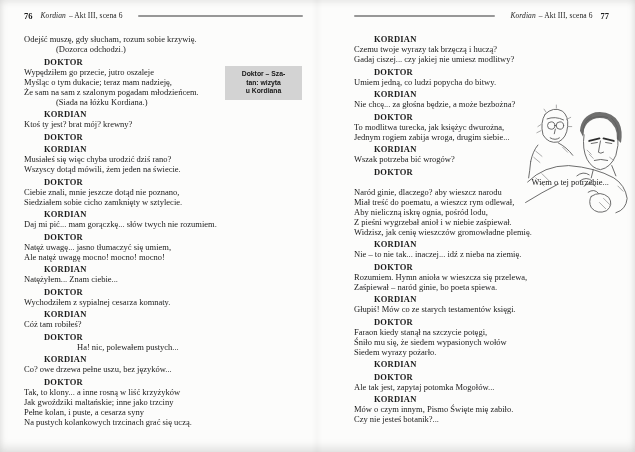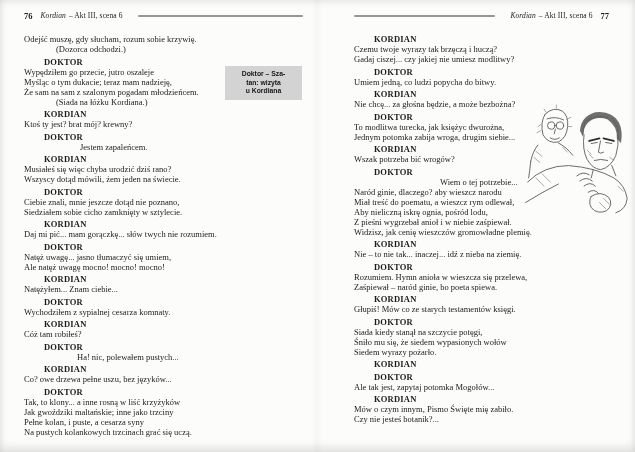--- a/index.html
+++ b/index.html
@@ -73,21 +73,20 @@
         <div class="verse">Odejść muszę, gdy słucham, rozum sobie krzywię.</div>
         <div class="stage">(Dozorca odchodzi.)</div>
         <div class="speaker">DOKTOR</div>
         <div class="verse">Wypędziłem go przecie, jutro oszaleje</div>
         <div class="verse">Myśląc o tym dukacie; teraz mam nadzieję,</div>
         <div class="verse">Że sam na sam z szalonym pogadam młodzieńcem.</div>
         <div class="stage">(Siada na łóżku Kordiana.)</div>
         <div class="speaker">KORDIAN</div>
         <div class="verse">Ktoś ty jest? brat mój? krewny?</div>
         <div class="speaker">DOKTOR</div>
-        <div class="verse cont" style="padding-left: 56px;">Jestem zapaleńcem.</div>
         <div class="speaker">KORDIAN</div>
         <div class="verse">Musiałeś się więc chyba urodzić dziś rano?</div>
         <div class="verse">Wszyscy dotąd mówili, żem jeden na świecie.</div>
         <div class="speaker">DOKTOR</div>
         <div class="verse">Ciebie znali, mnie jeszcze dotąd nie poznano,</div>
         <div class="verse">Siedziałem sobie cicho zamknięty w sztylecie.</div>
         <div class="speaker">KORDIAN</div>
         <div class="verse">Daj mi pić... mam gorączkę... słów twych nie rozumiem.</div>
         <div class="speaker">DOKTOR</div>
         <div class="verse">Natęż uwagę... jasno tłumaczyć się umiem,</div>
@@ -126,39 +125,39 @@
     <div class="content" id="content-right">
         <div class="speaker">KORDIAN</div>
         <div class="verse">Czemu twoje wyrazy tak brzęczą i huczą?</div>
         <div class="verse">Gadaj ciszej... czy jakiej nie umiesz modlitwy?</div>
         <div class="speaker">DOKTOR</div>
         <div class="verse">Umiem jedną, co ludzi popycha do bitwy.</div>
         <div class="speaker">KORDIAN</div>
         <div class="verse">Nie chcę... za głośna będzie, a może bezbożna?</div>
         <div class="speaker">DOKTOR</div>
         <div class="verse">To modlitwa turecka, jak księżyc dwurożna,</div>
-        <div class="verse">Jednym potomka zabija wroga, drugim siebie...</div>
+        <div class="verse">Jednym rogiem zabija wroga, drugim siebie...</div>
         <div class="speaker">KORDIAN</div>
         <div class="verse">Wszak potrzeba bić wrogów?</div>
         <div class="speaker">DOKTOR</div>
-        <div class="verse cont" style="padding-left: 86px;">Wiem o tej potrzebie...</div>
+        <div class="verse cont" style="padding-left: 86px; text-align: right;">Wiem o tej potrzebie...</div>
         <div class="verse">Naród ginie, dlaczego? aby wieszcz narodu</div>
         <div class="verse">Miał treść do poematu, a wieszcz rym odlewał,</div>
         <div class="verse">Aby nieliczną iskrę ognia, pośród lodu,</div>
         <div class="verse">Z pieśni wygrzebał anioł i w niebie zaśpiewał.</div>
         <div class="verse">Widzisz, jak cenię wieszczów gromowładne plemię.</div>
         <div class="speaker">KORDIAN</div>
         <div class="verse">Nie – to nie tak... inaczej... idź z nieba na ziemię.</div>
         <div class="speaker">DOKTOR</div>
         <div class="verse">Rozumiem. Hymn anioła w wieszcza się przelewa,</div>
         <div class="verse">Zaśpiewał – naród ginie, bo poeta spiewa.</div>
         <div class="speaker">KORDIAN</div>
         <div class="verse">Głupiś! Mów co ze starych testamentów księgi.</div>
         <div class="speaker">DOKTOR</div>
-        <div class="verse">Siada kiedy stanął na szczycie potęgi,</div>
+        <div class="verse">Faraon kiedy stanął na szczycie potęgi,</div>
         <div class="verse">Śniło mu się, że siedem wypasionych wołów</div>
         <div class="verse">Siedem wyrazy pożarło.</div>
         <div class="speaker">KORDIAN</div>
         <div class="speaker">DOKTOR</div>
         <div class="verse">Ale tak jest, zapytaj potomka Mogołów...</div>
         <div class="speaker">KORDIAN</div>
         <div class="verse">Mów o czym innym, Pismo Święte mię zabiło.</div>
         <div class="verse">Czy nie jesteś botanik?...</div>
       </div>
 

